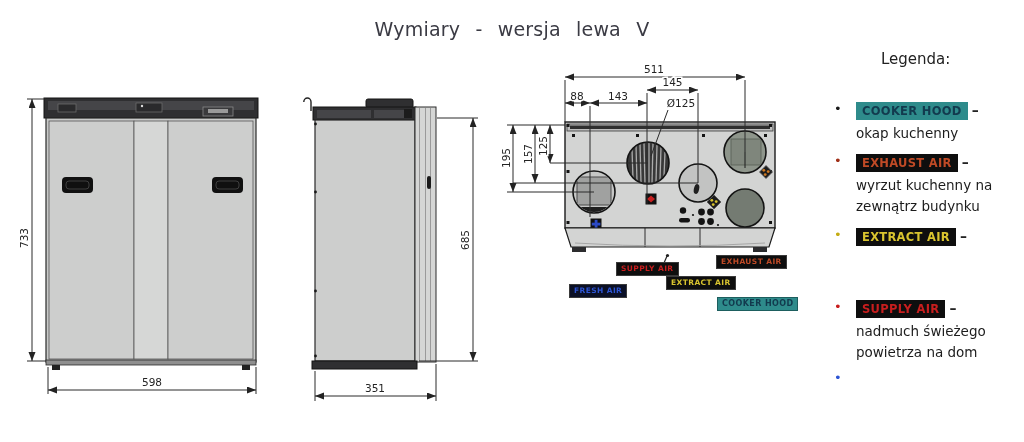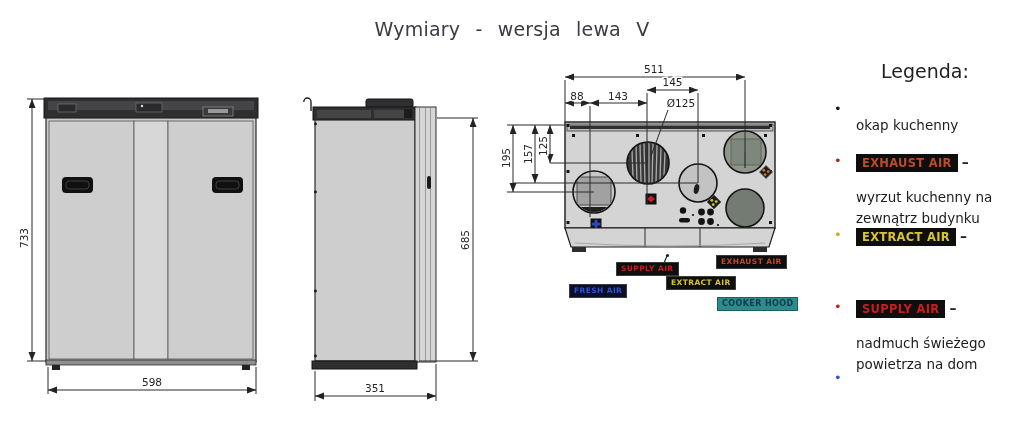--- a/index.html
+++ b/index.html
@@ -7,28 +7,28 @@
           font-family:"DejaVu Sans","Liberation Sans",sans-serif;}
   .title{position:absolute;left:0;top:18px;width:100%;text-align:center;
          font-size:19px;color:#3b3b44;word-spacing:9px;letter-spacing:.2px;}
   svg{position:absolute;left:0;top:0;}
   .dim{font-size:10.5px;fill:#232323;stroke:#ffffff;stroke-width:3px;paint-order:stroke;
        font-family:"DejaVu Sans","Liberation Sans",sans-serif;}
   .chip{position:absolute;font-size:7.5px;font-weight:bold;letter-spacing:.4px;
         padding:2px 4px;border:1px solid #3a3a3a;white-space:nowrap;line-height:1;}
   .chip.big{font-size:8px;}
   #legend{position:absolute;left:828px;top:0;width:196px;height:442px;}
-  .legend-heading{position:absolute;left:53px;top:60px;font-size:19px;color:#222;}
+  .legend-heading{position:absolute;left:53px;top:50px;font-size:15px;color:#222;}
   .legend-item{position:absolute;left:0;width:196px;}
   .legend-bullet{position:absolute;left:6px;top:1px;font-size:13px;}
   .legend-chip{display:inline-block;font-size:11.5px;font-weight:bold;letter-spacing:.3px;
                padding:2px 6px;line-height:1.25;}
   .legend-line{padding-left:28px;}
   .legend-dash{font-size:14px;font-weight:bold;color:#222;margin-left:4px;}
-  .legend-desc{margin-left:28px;margin-top:15px;font-size:13.5px;line-height:1.5;
+  .legend-desc{margin-left:28px;margin-top:3px;font-size:13.5px;line-height:1.5;
                color:#1c1c1c;white-space:pre-line;}
 </style>
 </head>
 <body>
 
 <div id="canvas">
 
   <div class="title">Wymiary - wersja lewa V</div>
 
   <svg width="1024" height="442" viewBox="0 0 1024 442">
@@ -260,20 +260,23 @@
   <div class="chip" style="left: 716px; top: 255px; background: rgb(14, 14, 14); color: rgb(191, 74, 38);">EXHAUST AIR</div>
   <div class="chip" style="left: 666px; top: 276px; background: rgb(14, 14, 14); color: rgb(217, 196, 47);">EXTRACT AIR</div>
   <div class="chip" style="left: 569px; top: 284px; background: rgb(11, 16, 38); color: rgb(45, 85, 212);">FRESH AIR</div>
   <div class="chip big" style="left: 717px; top: 297px; border-color: rgb(29, 94, 94); background: rgb(46, 139, 139); color: rgb(18, 58, 78);">COOKER HOOD</div>
 
   <div id="legend">
     <div class="legend-heading">Legenda:</div>
 
     <div class="legend-item" style="top:100px;">
       <span class="legend-bullet" style="color: rgb(26, 26, 26);">•</span>
+      <div class="legend-line">
+        <span class="legend-chip" style="background: rgb(46, 139, 139); color: rgb(18, 58, 78);">COOKER HOOD</span><span class="legend-dash">–</span>
+      </div>
       <div class="legend-desc">okap kuchenny</div>
     </div>
 
     <div class="legend-item" style="top:152px;">
       <span class="legend-bullet" style="color: rgb(160, 48, 24);">•</span>
       <div class="legend-line">
         <span class="legend-chip" style="background: rgb(14, 14, 14); color: rgb(191, 74, 38);">EXHAUST AIR</span><span class="legend-dash">–</span>
       </div>
       <div class="legend-desc">wyrzut kuchenny na
 zewnątrz budynku</div>

